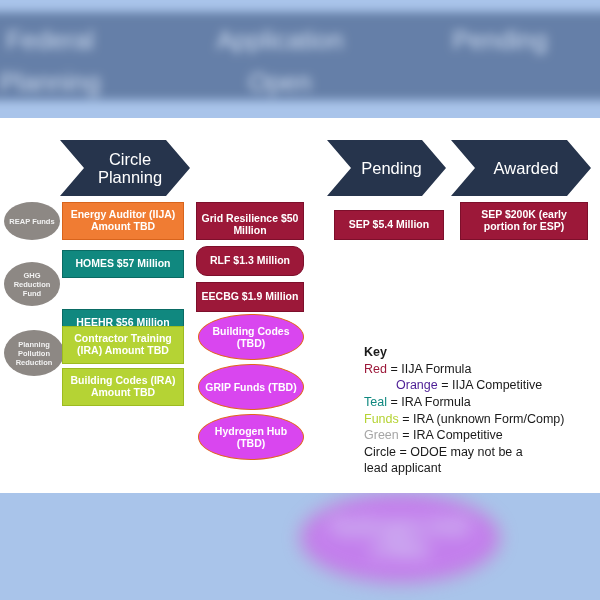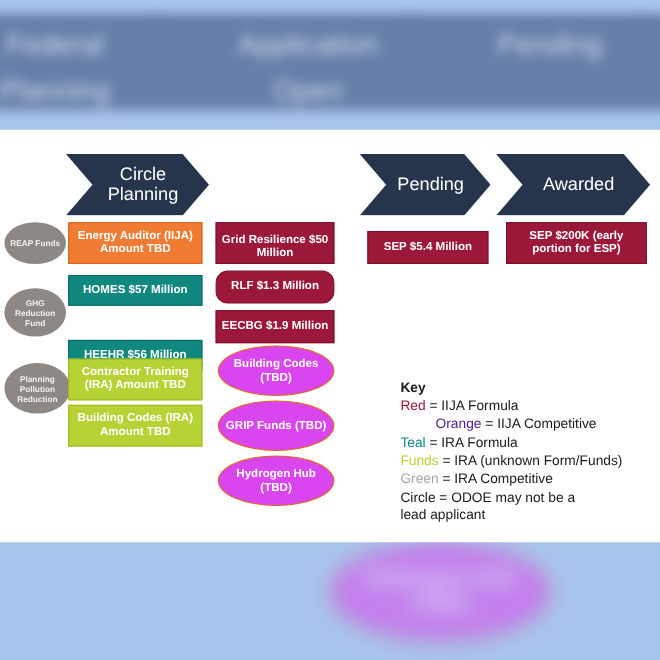--- a/index.html
+++ b/index.html
@@ -161,21 +161,21 @@
       <div class="krow">
         <span class="c-red">Red</span><span class="kw"> = IIJA Formula</span>
       </div>
       <div class="krow">
         <span class="c-orange">Orange</span><span class="kw"> = IIJA Competitive</span>
       </div>
       <div class="krow">
         <span class="c-teal">Teal</span><span class="kw"> = IRA Formula</span>
       </div>
       <div class="krow">
-        <span class="c-green">Funds</span><span class="kw"> = IRA (unknown Form/Funds)</span>
+        <span class="c-green">Funds</span><span class="kw"> = IRA (unknown Form/Comp)</span>
       </div>
       <div class="krow">
         <span class="c-gray">Green</span><span class="kw"> = IRA Competitive</span>
       </div>
       <div class="krow">
         <span>Circle</span><span class="kw"> = ODOE may not be a</span>
       </div>
       <div class="krow">
         <span class="kw">lead applicant</span>
       </div>

